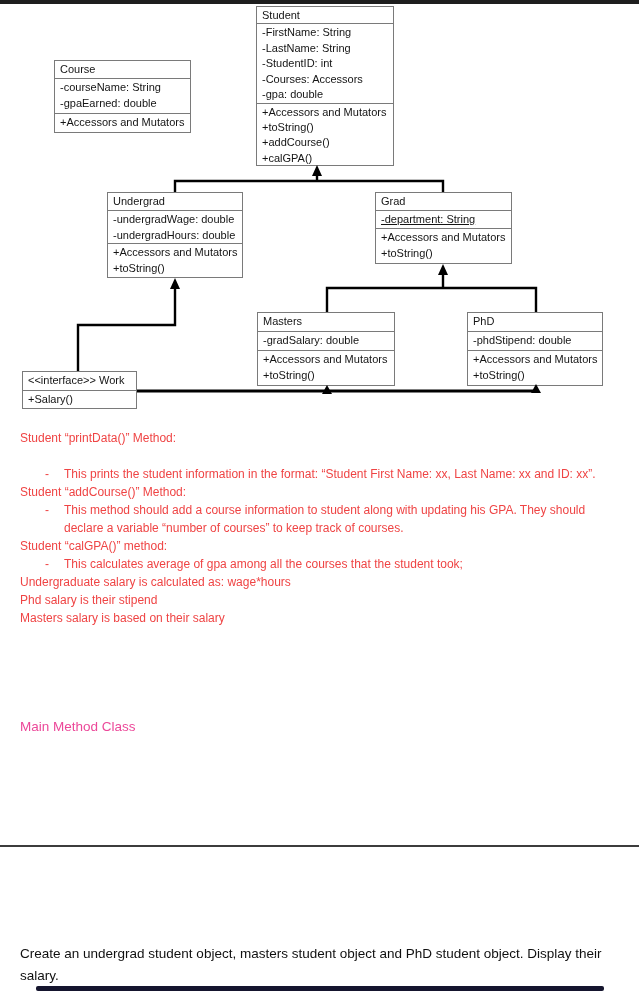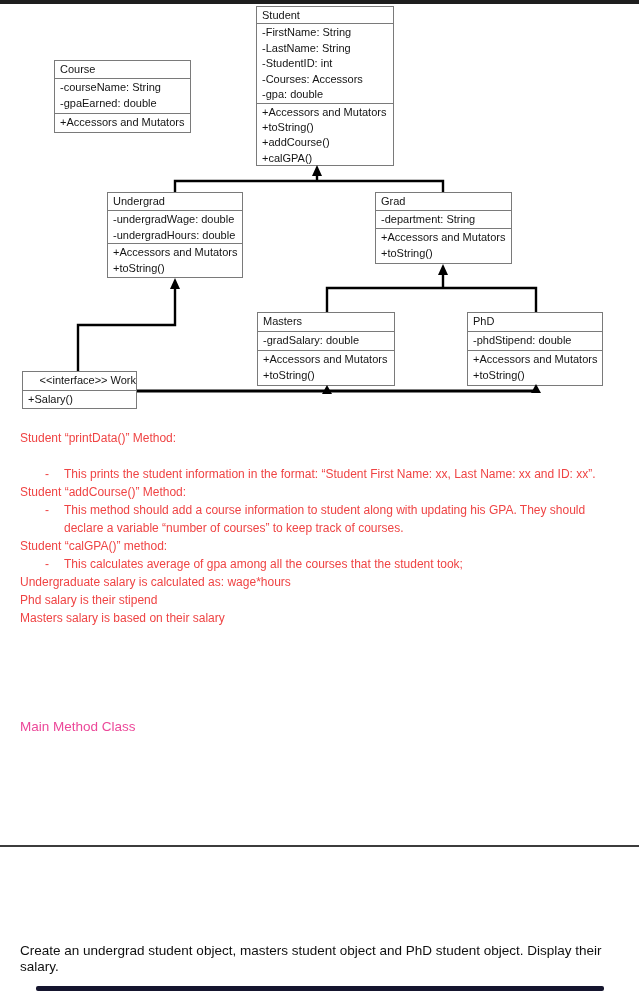--- a/index.html
+++ b/index.html
@@ -24,21 +24,21 @@
   svg.connectors path.thick{stroke-width:3px;}
   svg.connectors polygon{fill:#000;stroke:none;}
   
   .notes{position:absolute;left:20px;top:429px;width:604px;font-size:12px;line-height:18px;color:#ef4444;}
   .notes .blank{height:18px;}
   .bullet{position:relative;padding-left:44px;max-width:576px;box-sizing:border-box;}
   .bullet .dash{position:absolute;left:25px;top:0;}
   .bullet .btxt{display:block;max-width:532px;}
   .mainmethod{position:absolute;left:20px;top:718px;font-size:13.5px;line-height:18px;color:#ec4899;}
   .divider{position:absolute;left:0;top:845px;width:639px;height:2px;background:#3c3c3c;}
-  .footer{position:absolute;left:20px;top:943px;width:612px;font-size:13.5px;line-height:16px;color:#101010;}
+  .footer{position:absolute;left:20px;top:943px;width:612px;font-size:13.5px;line-height:22px;color:#101010;}
 </style>
 </head>
 <body>
 
 <div id="page">
 
   <div class="topbar"></div>
 
   <div class="uml-box" style="left:256px;top:6px;width:138px;height:160px;justify-content:center;">
     <div class="uml-title" style="height:17px;">Student</div>
@@ -75,21 +75,21 @@
       <div class="uml-row">-undergradHours: double</div>
     </div>
     <div class="uml-section" style="flex:1;">
       <div class="uml-row">+Accessors and Mutators</div>
       <div class="uml-row">+toString()</div>
     </div>
   </div>
 
   <div class="uml-box" style="left:375px;top:192px;width:137px;height:72px;">
     <div class="uml-title" style="height:18px;">Grad</div>
-    <div class="uml-section mid" style="height:18px;">
+    <div class="uml-section mid" style="height:18px;text-decoration:underline;">
       <div class="uml-row">-department: String</div>
     </div>
     <div class="uml-section" style="flex:1;">
       <div class="uml-row">+Accessors and Mutators</div>
       <div class="uml-row">+toString()</div>
     </div>
   </div>
 
   <div class="uml-box" style="left:257px;top:312px;width:138px;height:74px;">
     <div class="uml-title" style="height:19px;">Masters</div>
@@ -107,21 +107,21 @@
     <div class="uml-section mid" style="height:19px;">
       <div class="uml-row">-phdStipend: double</div>
     </div>
     <div class="uml-section" style="flex:1;">
       <div class="uml-row">+Accessors and Mutators</div>
       <div class="uml-row">+toString()</div>
     </div>
   </div>
 
   <div class="uml-box" style="left:22px;top:371px;width:115px;height:38px;">
-    <div class="uml-title" style="height:19px;text-align:right;">&lt;&lt;interface&gt;&gt; Work</div>
+    <div class="uml-title" style="height:19px;">&lt;&lt;interface&gt;&gt; Work</div>
     <div class="uml-section" style="flex:1;">
       <div class="uml-row">+Salary()</div>
     </div>
   </div>
 
   <svg class="connectors" width="639" height="460" viewBox="0 0 639 460">
 
     <polygon points="317,165 312,176 322,176"></polygon>
     <path d="M317,175 V181"></path>
     <path d="M175,192 V181 H443 V192"></path>

